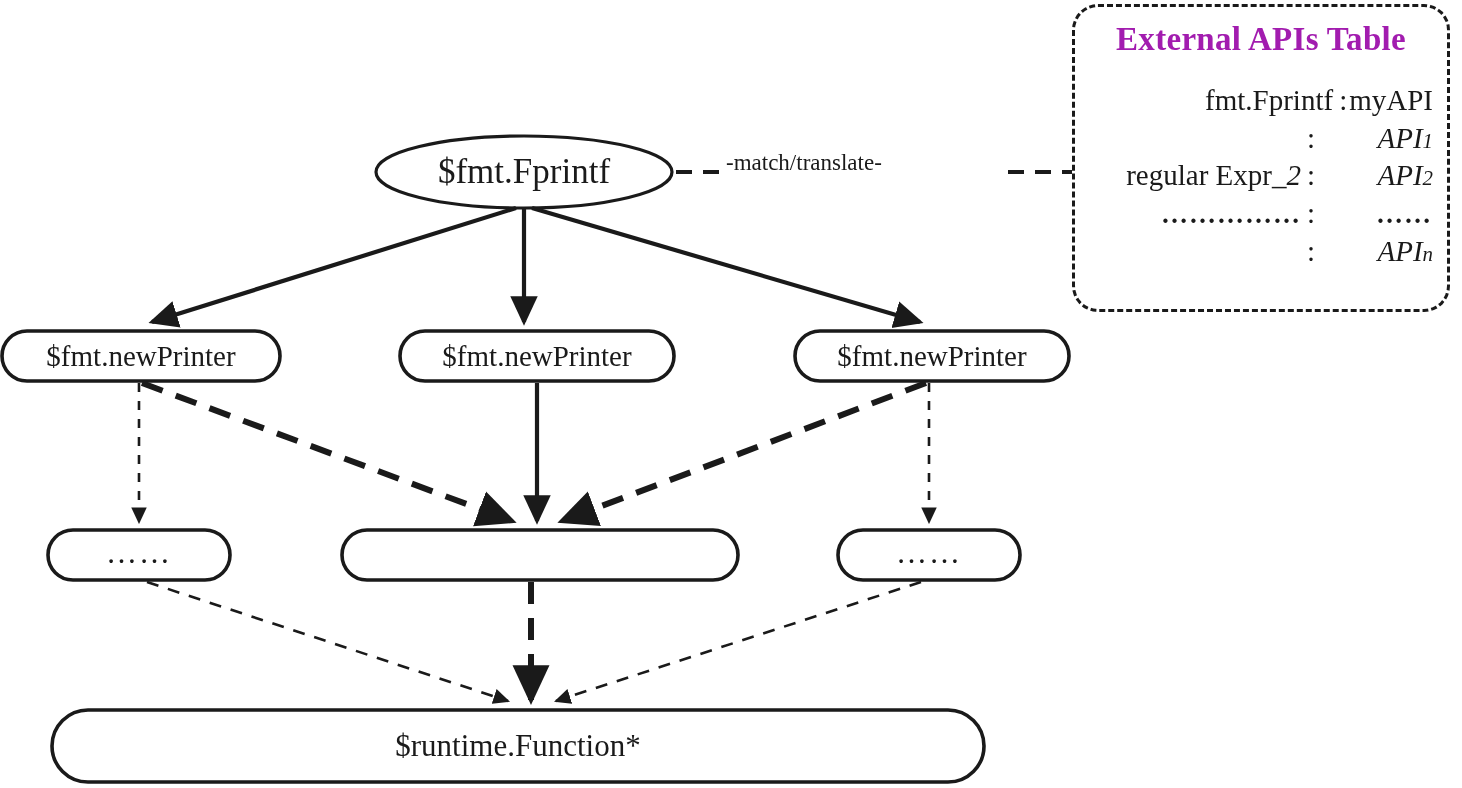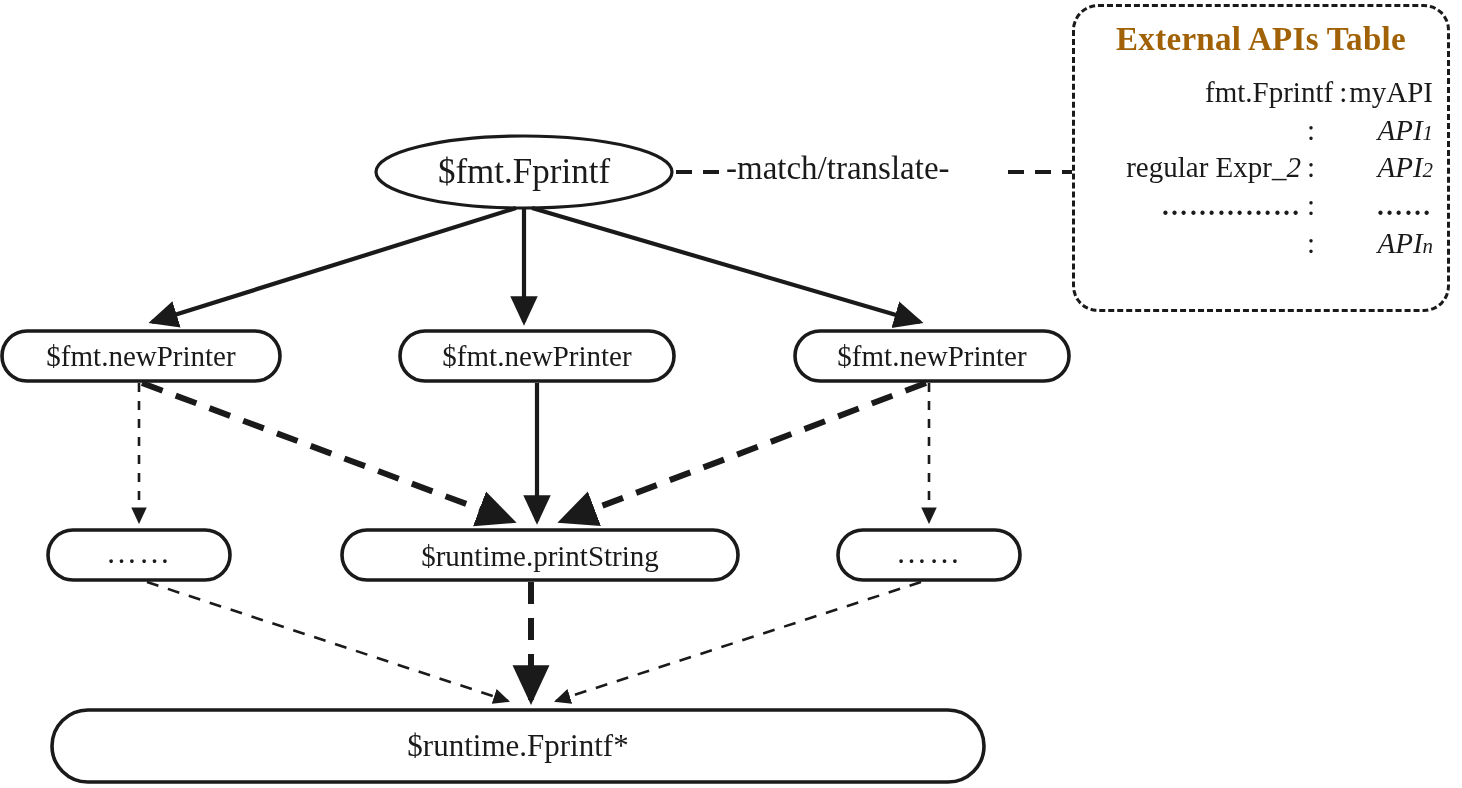--- a/index.html
+++ b/index.html
@@ -35,47 +35,47 @@
     pointer-events: none;
   }
   .n-ellipse   { font-size: 35px; }
   .n-box       { font-size: 29px; }
   .n-dots      { font-size: 31px; letter-spacing: 2px; }
   .n-bottom    { font-size: 31px; }
 
   .edge-label {
     position: absolute;
     color: #1a1a1a;
-    font-size: 33px;
+    font-size: 23px;
     font-family: "Liberation Serif", "DejaVu Serif", serif;
     white-space: nowrap;
   }
 
   
   #api-table {
     position: absolute;
     left: 1072px;
     top: 4px;
     width: 378px;
     height: 308px;
     border: 3px dashed #1a1a1a;
     border-radius: 26px;
     box-sizing: border-box;
     background: transparent;
   }
   #api-title {
     text-align: center;
     font-size: 33px;
     font-weight: bold;
-    color: #a16207;
+    color: #a21caf;
     margin-top: 14px;
     letter-spacing: 0.3px;
   }
   .api-rows {
-    margin-top: 16px;
+    margin-top: 24px;
     padding: 0 14px 0 10px;
   }
   .api-row {
     display: flex;
     align-items: baseline;
     justify-content: flex-end;
     font-size: 29px;
     color: #1a1a1a;
     line-height: 1.30;
     white-space: nowrap;
@@ -166,25 +166,24 @@
   <div class="node-label n-ellipse" style="left:376px; top:136px; width:296px; height:72px;">$fmt.Fprintf</div>
 
   <div class="node-label n-box" style="left:2px; top:331px; width:278px; height:50px;">$fmt.newPrinter</div>
 
   <div class="node-label n-box" style="left:400px; top:331px; width:274px; height:50px;">$fmt.newPrinter</div>
 
   <div class="node-label n-box" style="left:795px; top:331px; width:274px; height:50px;">$fmt.newPrinter</div>
 
   <div class="node-label n-dots" style="left:48px; top:528px; width:182px; height:50px;">……</div>
 
-  <div class="node-label n-box" style="left:342px; top:531px; width:396px; height:50px;">$runtime.printString</div>
 
   <div class="node-label n-dots" style="left:838px; top:528px; width:182px; height:50px;">……</div>
 
-  <div class="node-label n-bottom" style="left:52px; top:710px; width:932px; height:72px;">$runtime.Fprintf*</div>
+  <div class="node-label n-bottom" style="left:52px; top:710px; width:932px; height:72px;">$runtime.Function*</div>
 
   <div class="edge-label" style="left:726px; top:150px;">-match/translate-</div>
 
   <div id="api-table">
     <div id="api-title">External APIs Table</div>
 
     <div class="api-rows">
 
       <div class="api-row first">
         <span class="lhs">fmt.Fprintf</span>

